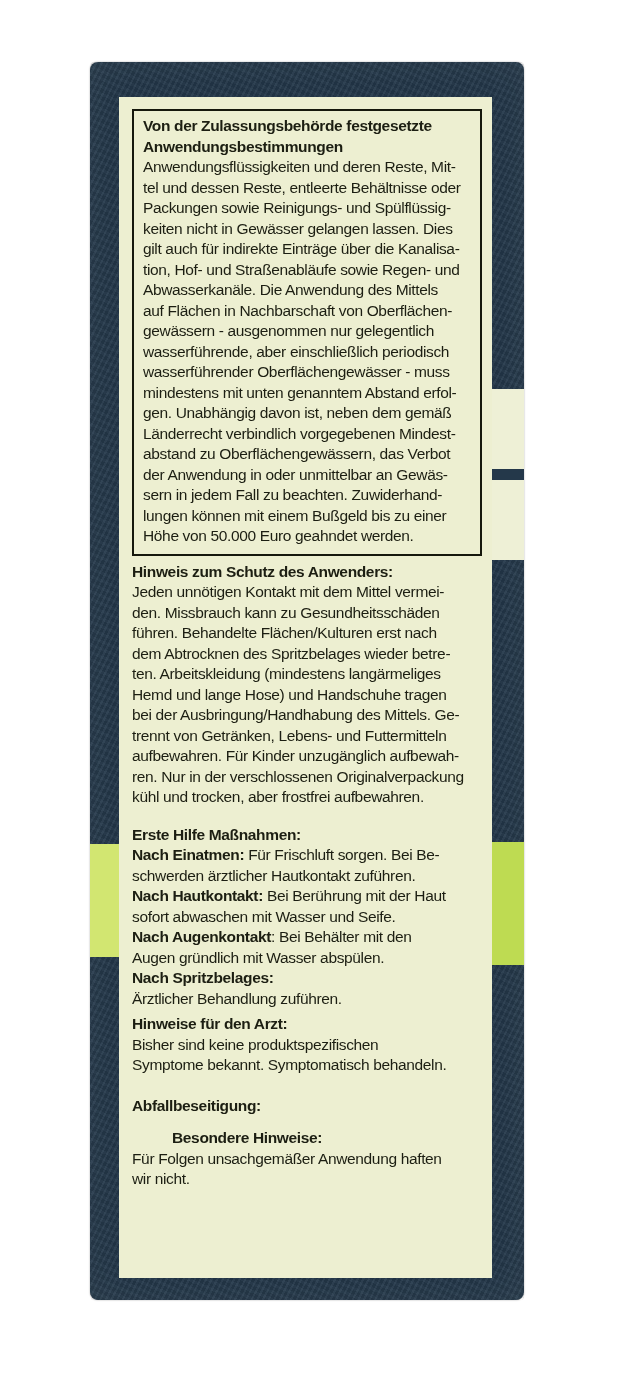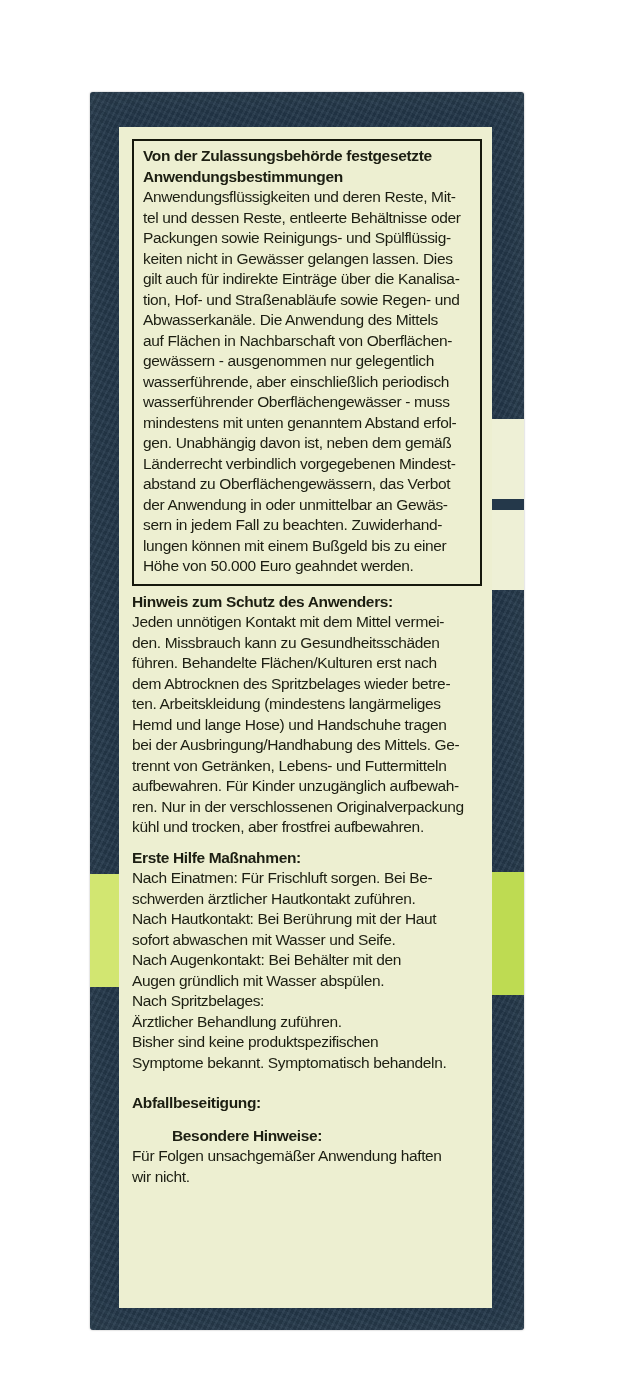--- a/index.html
+++ b/index.html
@@ -2,22 +2,22 @@
 <html lang="de"><head>
 <meta charset="utf-8">
 <style>
   html,body { margin:0; padding:0; }
   body { background:#ffffff; font-family:"Liberation Sans", sans-serif; }
   .canvas {
     position:relative; width:618px; height:1400px; background:#ffffff;
     overflow:hidden; margin:0 auto;
   }
   .label-frame {
-    position:absolute; left:90px; top:92px; width:434px; height:1238px;
-    background:#24384a; border-radius:3px;
+    position:absolute; left:90px; top:62px; width:434px; height:1238px;
+    background:#24384a; border-radius:8px;
     box-shadow:0 0 2px rgba(0,0,0,.35), inset 0 0 40px rgba(255,255,255,.05);
   }
   
   .label-frame::after{
     content:""; position:absolute; inset:0; pointer-events:none; border-radius:3px;
     background:
       repeating-linear-gradient(117deg, rgba(255,255,255,.04) 0 2px, rgba(0,0,0,.06) 2px 5px),
       repeating-linear-gradient(23deg, rgba(255,255,255,.02) 0 3px, rgba(0,0,0,.04) 3px 7px);
   }
   .panel {
@@ -28,28 +28,28 @@
   .lime-band-left  { position:absolute; left:0;    top:782px; width:29px; height:113px; background:#d2e671; z-index:3; }
   .lime-band-right { position:absolute; left:402px; top:780px; width:32px; height:123px; background:#bedb52; z-index:3; }
   .flap-notch { position:absolute; left:402px; top:327px; width:32px; height:171px; background:#eef0d6; z-index:3; }
   .flap-dash  { position:absolute; left:402px; top:407px; width:32px; height:11px;  background:#24384a; z-index:4; }
 
   .txt { margin:0; color:#1c1e12; font-size:15.5px; line-height:20.5px;
          letter-spacing:-0.35px; white-space:pre-line; }
   .hd  { font-weight:700; }
   .mt4  { margin-top:5px; }
   .mt8  { margin-top:20px; }
-  .mt10 { margin-top:10px; }
+  .mt10 { margin-top:17px; }
   .mt12 { margin-top:12px;margin-left:40px; }
 
   .regulatory-box {
     border:2px solid #16180c; padding:5px 8px 7px 9px; margin-bottom:6px;
   }
   .regulatory-box .hd { margin-bottom:0; }
-  strong { font-weight:400; letter-spacing:-0.35px; }
+  strong { font-weight:700; letter-spacing:-0.35px; }
 </style>
 </head>
 <body>
 
 <div class="canvas">
   <div class="label-frame">
 
     <div class="flap-notch"></div>
     <div class="flap-dash"></div>
     <div class="lime-band-left"></div>
@@ -97,20 +97,21 @@
       <p class="txt hd mt10">Erste Hilfe Maßnahmen:</p>
       <p class="txt"><strong>Nach Einatmen:</strong><span> Für Frischluft sorgen. Bei Be-
 schwerden ärztlicher Hautkontakt zuführen.</span></p>
       <p class="txt"><strong>Nach Hautkontakt:</strong><span> Bei Berührung mit der Haut
 sofort abwaschen mit Wasser und Seife.</span></p>
       <p class="txt"><strong>Nach Augenkontakt</strong><span>: Bei Behälter mit den
 Augen gründlich mit Wasser abspülen.</span></p>
       <p class="txt"><strong>Nach Spritzbelages:</strong><span>
 Ärztlicher Behandlung zuführen.</span></p>
 
+      <p class="txt hd mt4">Hinweise für den Arzt:</p>
       <p class="txt">Bisher sind keine produktspezifischen
 Symptome bekannt. Symptomatisch behandeln.</p>
 
       <p class="txt hd mt8">Abfallbeseitigung:</p>
 
       <p class="txt hd mt12">Besondere Hinweise:</p>
       <p class="txt">Für Folgen unsachgemäßer Anwendung haften
 wir nicht.</p>
 
     </div>

